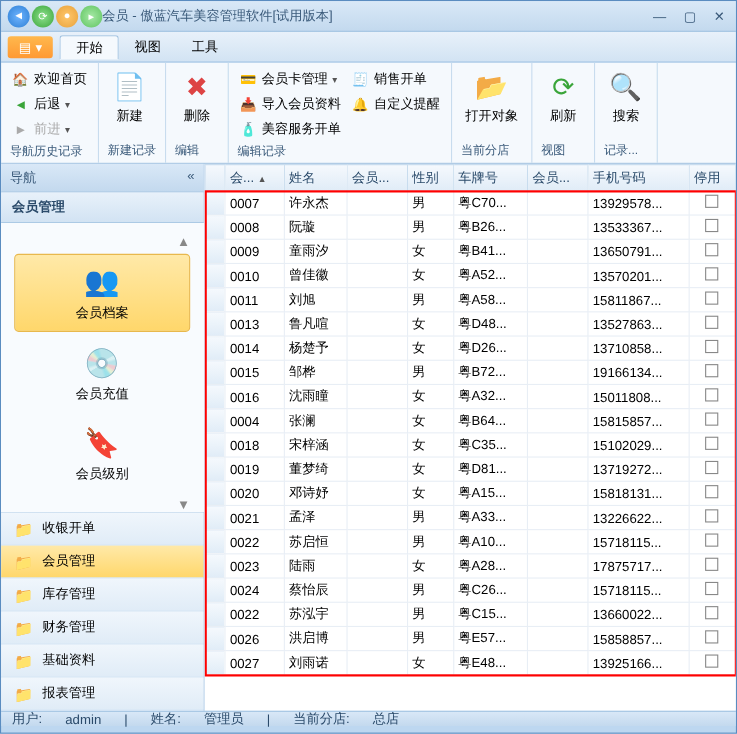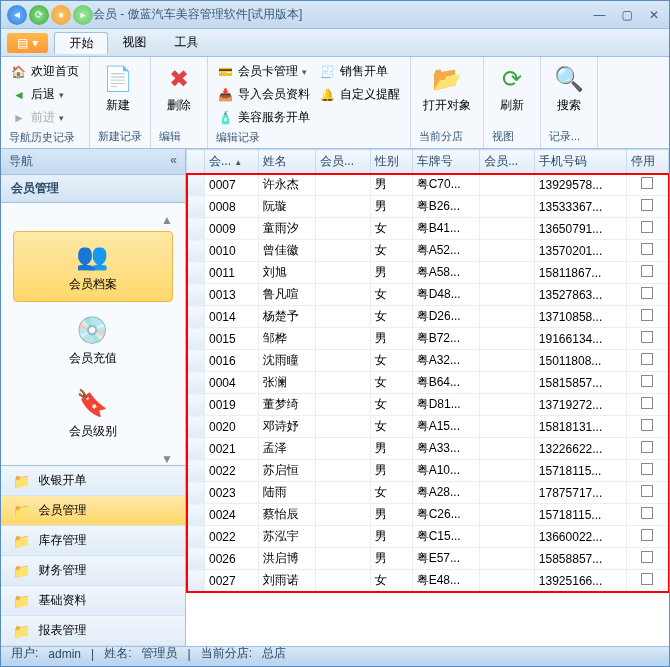--- a/index.html
+++ b/index.html
@@ -39,21 +39,21 @@
 .side-nav-item{display:flex;align-items:center;gap:8px;padding:6px 12px;cursor:pointer;border-bottom:1px solid #d2e3f3;background:linear-gradient(#f0f6fc,#e0ecf7)}
 .side-nav-item.active{background:linear-gradient(#ffe9a8,#ffd76b)}
 .side-nav-item .ico{color:#e8a13a;font-size:14px}
 .grid-area{flex:1;background:#fff;overflow:auto;position:relative}
 .grid{border-collapse:collapse;width:100%}
 .grid th{background:linear-gradient(#f5f9fd,#e0ecf7);border:1px solid #c8dcee;padding:3px 4px;text-align:left;font-weight:normal;color:#2a4a6a;white-space:nowrap;position:sticky;top:0}
 .grid td{border:1px solid #e8eef5;padding:2px 4px;white-space:nowrap;overflow:hidden;text-overflow:ellipsis}
 .grid td:first-child{background:linear-gradient(#f5f9fd,#e0ecf7);width:18px}
 .red-box{outline:2px solid red;outline-offset:-1px}
 .chk{display:inline-block;width:12px;height:12px;border:1px solid #888;background:#fff}
-.statusbar{height:14px;background:linear-gradient(#d9e8f7,#c3d9ee);display:flex;align-items:center;padding:0 10px;gap:10px;color:#2a4a6a;border-top:1px solid #9fc1e0}
+.statusbar{height:14px;background:linear-gradient(#d9e8f7,#c3d9ee);display:flex;align-items:center;padding:0 10px;gap:21px;color:#2a4a6a;border-top:1px solid #9fc1e0}
 .drop::after{content:" ▾";font-size:9px;color:#555}
 .sort-ico{font-size:8px;color:#555}
 </style>
 </head>
 <body>
 
 <div class="titlebar">
   <div class="tb-left">
     <div class="tb-btn tb-blue">◄</div>
     <div class="tb-btn tb-green">⟳</div>
@@ -345,20 +345,31 @@
             <td>张澜</td>
             <td></td>
             <td>女</td>
             <td>粤B64...</td>
             <td></td>
             <td>15815857...</td>
             <td style="text-align:center"><span class="chk"></span></td>
           </tr>
           <tr>
             <td></td>
+            <td>0018</td>
+            <td>宋梓涵</td>
+            <td></td>
+            <td>女</td>
+            <td>粤C35...</td>
+            <td></td>
+            <td>15102029...</td>
+            <td style="text-align:center"><span class="chk"></span></td>
+          </tr>
+          <tr>
+            <td></td>
             <td>0019</td>
             <td>董梦绮</td>
             <td></td>
             <td>女</td>
             <td>粤D81...</td>
             <td></td>
             <td>13719272...</td>
             <td style="text-align:center"><span class="chk"></span></td>
           </tr>
           <tr>

